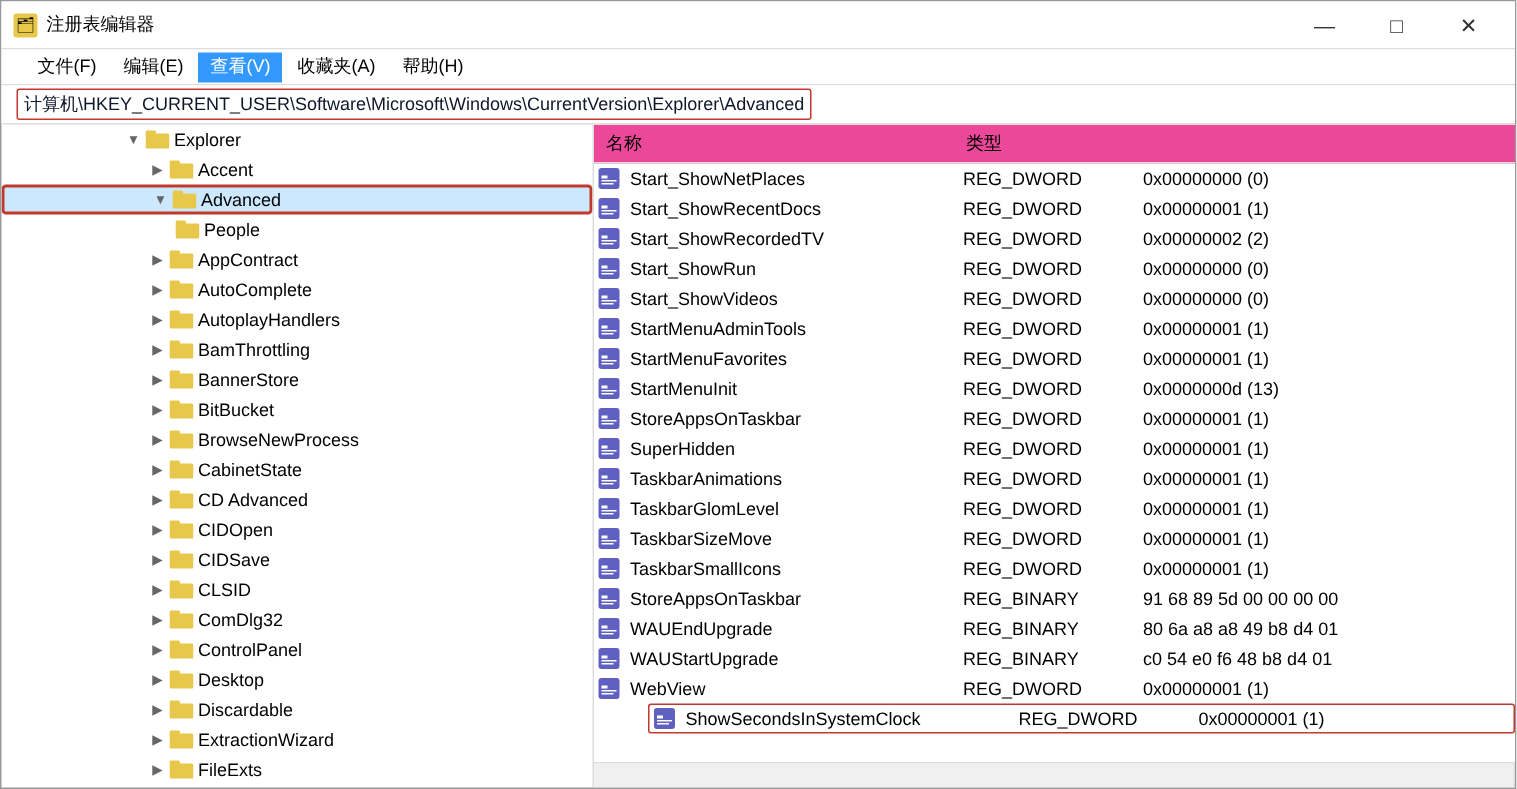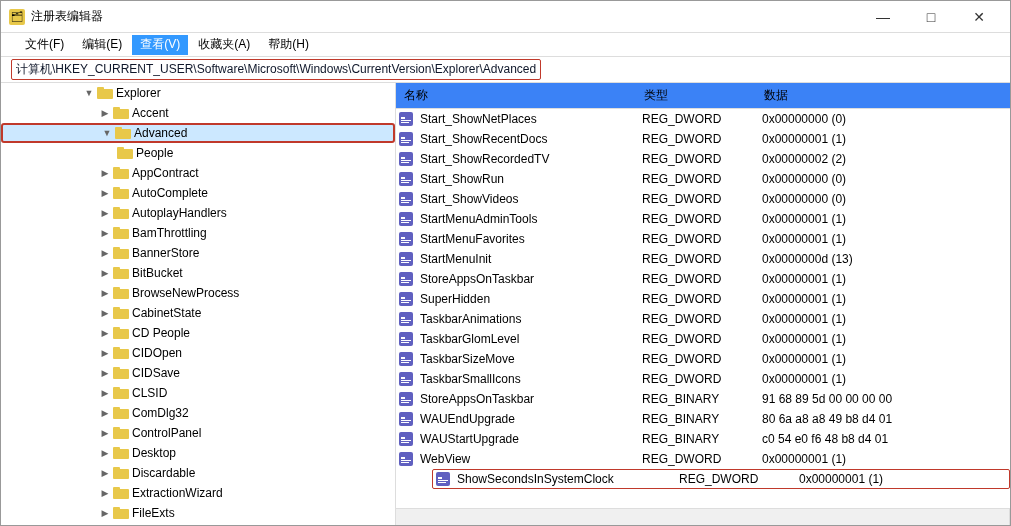--- a/index.html
+++ b/index.html
@@ -122,21 +122,21 @@
       overflow-x: hidden;
     }
     .right-panel {
       flex: 1;
       display: flex;
       flex-direction: column;
       overflow: hidden;
     }
     .right-panel-header {
       display: flex;
-      background: #3b82f6;
+      background: #ec4899;
       border-bottom: 1px solid #ddd;
       padding: 2px 0;
     }
     .col-header {
       padding: 2px 8px;
       font-size: 12px;
       font-weight: normal;
       color: #000;
       cursor: pointer;
     }
@@ -354,21 +354,21 @@
             </svg>
           <span class="tree-label">CabinetState</span>
         </div>
 
         <div class="tree-item" style="padding-left: 96px;">
           <span class="tree-expand">▶</span>
           <svg class="tree-folder-icon" viewBox="0 0 16 16">
               <rect x="0" y="4" width="16" height="10" rx="1" fill="#e8c84a"></rect>
               <rect x="0" y="2" width="7" height="4" rx="1" fill="#e8c84a"></rect>
             </svg>
-          <span class="tree-label">CD People</span>
+          <span class="tree-label">CD Advanced</span>
         </div>
 
         <div class="tree-item" style="padding-left: 96px;">
           <span class="tree-expand">▶</span>
           <svg class="tree-folder-icon" viewBox="0 0 16 16">
               <rect x="0" y="4" width="16" height="10" rx="1" fill="#e8c84a"></rect>
               <rect x="0" y="2" width="7" height="4" rx="1" fill="#e8c84a"></rect>
             </svg>
           <span class="tree-label">CIDOpen</span>
         </div>
@@ -446,21 +446,20 @@
         </div>
 
       </div>
     </div>
 
     <div class="right-panel">
 
       <div class="right-panel-header">
         <div class="col-header col-name">名称</div>
         <div class="col-header col-type">类型</div>
-        <div class="col-header col-data">数据</div>
       </div>
 
       <div class="right-panel-content">
 
         <div class="data-row">
           <span class="row-icon"><svg viewBox="0 0 16 16">
                 <rect x="1" y="1" width="14" height="14" rx="2" fill="#6060c0"></rect>
                 <rect x="3" y="6" width="4" height="2" fill="#fff"></rect>
                 <rect x="3" y="9" width="10" height="1" fill="#fff"></rect>
                 <rect x="3" y="11" width="8" height="1" fill="#fff"></rect>

